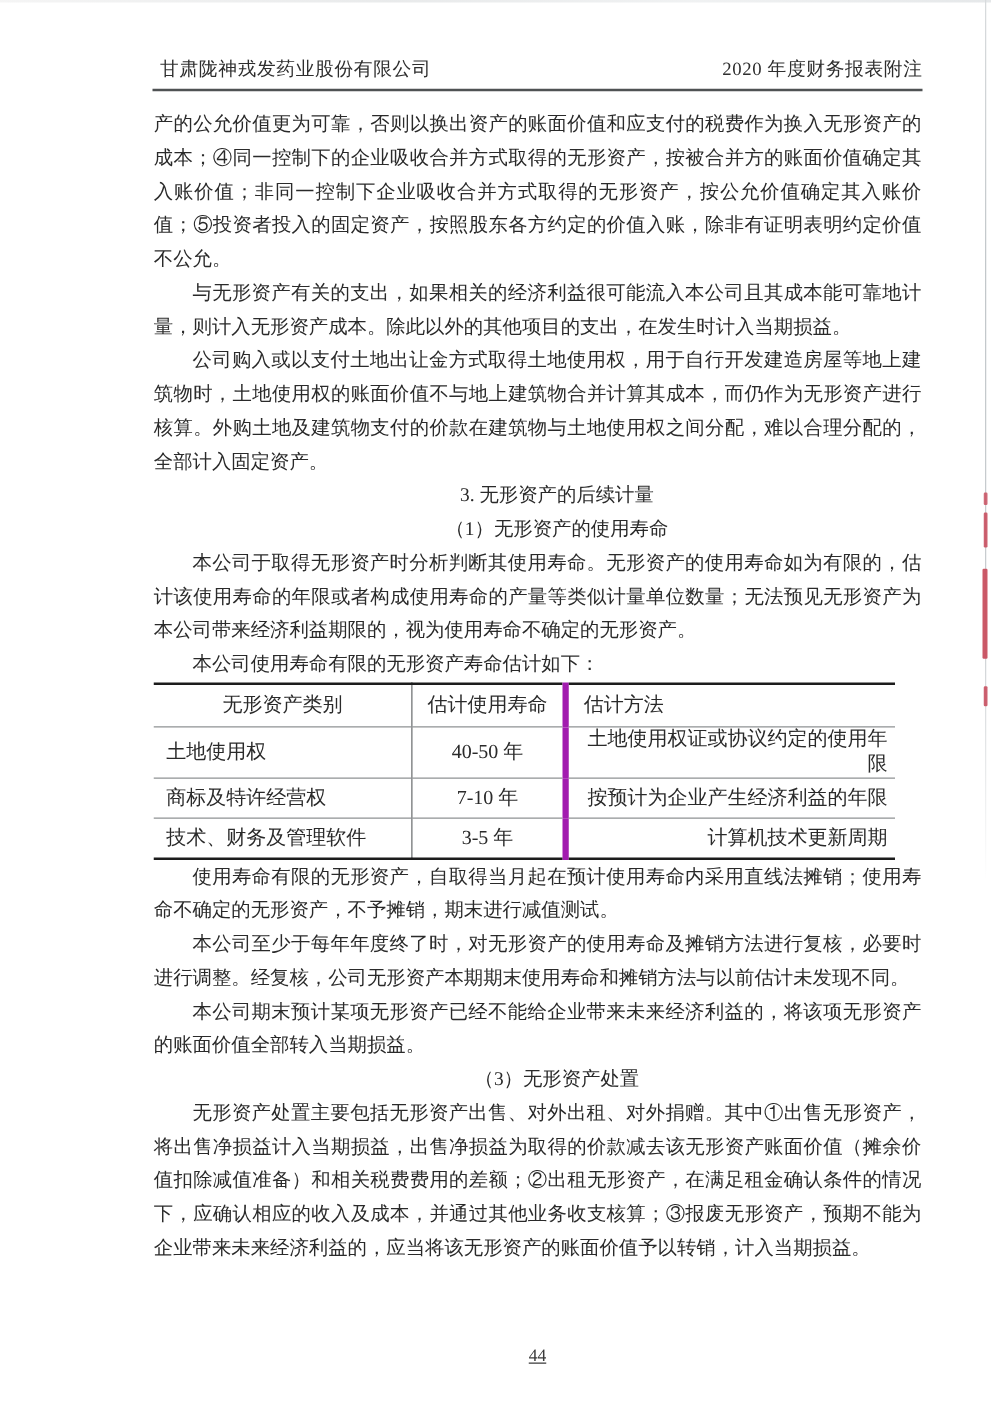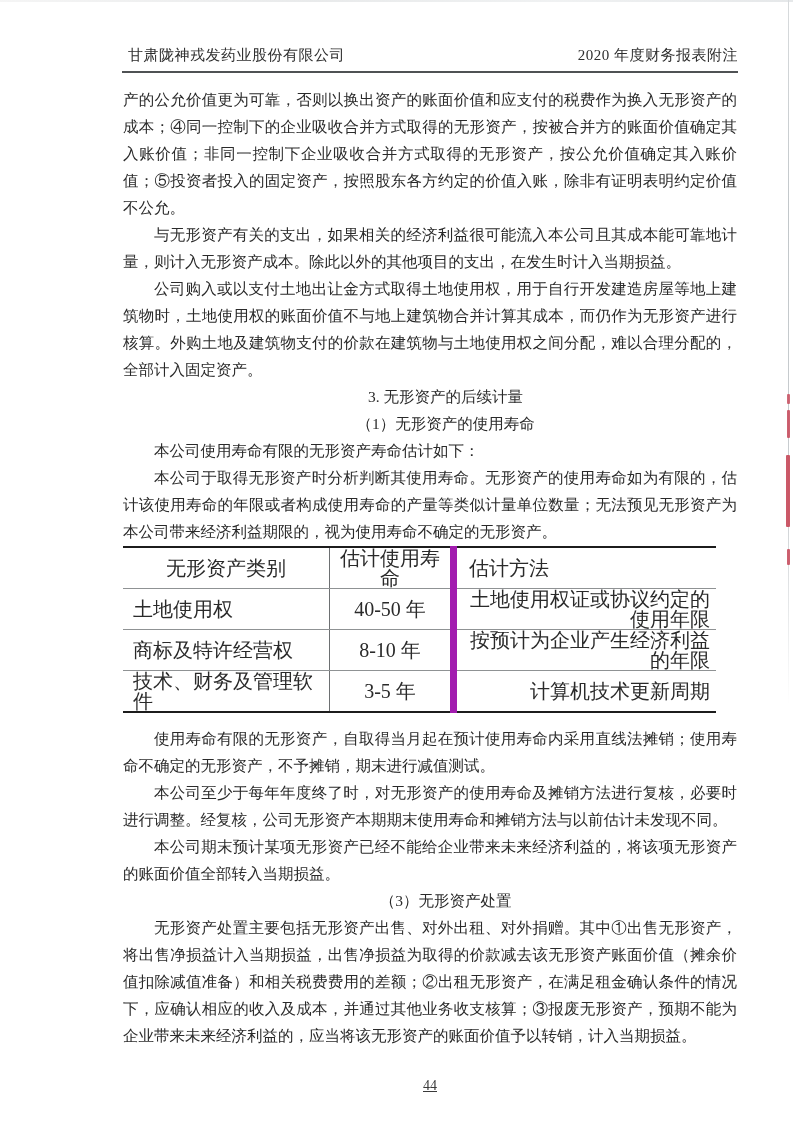--- a/index.html
+++ b/index.html
@@ -74,38 +74,38 @@
   }
   .content p {
     margin: 0;
     text-indent: 2em;
   }
   .content p.noindent { text-indent: 0; }
   .content p.heading { text-align: center; }
 
   table.life-table {
     width: 593px;
-    margin: 1px 0 12px 0;
+    margin: 1px 0 0 0;
     border-collapse: collapse;
     border-top: 2.5px solid #1c1c1c;
     border-bottom: 2.5px solid #1c1c1c;
-    font-size: 20px;
+    font-size: 16px;
     color: #2a2a2a;
   }
   table.life-table th, table.life-table td {
     font-weight: normal;
     border-bottom: 1px solid #8f9294;
     padding: 0 6px;
     height: 31px;
     line-height: 20px;
   }
   table.life-table tr:last-child td { border-bottom: none; }
   table.life-table th { height: 33px; text-align: center; }
   table.life-table .col-cat   { width: 190px; border-right: 1px solid #6d7072; }
-  table.life-table .col-life  { width: 108px; border-right: 7px solid #a21caf; text-align: center; }
+  table.life-table .col-life  { width: 108px; border-right: 5px solid #a21caf; text-align: center; }
   table.life-table .col-meth  { text-align: right; padding-left: 12px; }
   table.life-table td.col-cat { text-align: left; padding-left: 10px; }
 
   .footer {
     position: absolute;
     top: 1078px;
     left: 123px;
     width: 614px;
     text-align: center;
     font-size: 14px;
@@ -129,40 +129,40 @@
     <span class="company">甘肃陇神戎发药业股份有限公司</span>
     <span class="doc-title">2020 年度财务报表附注</span>
   </div>
 
   <div class="content">
     <p class="noindent">产的公允价值更为可靠，否则以换出资产的账面价值和应支付的税费作为换入无形资产的成本；④同一控制下的企业吸收合并方式取得的无形资产，按被合并方的账面价值确定其入账价值；非同一控制下企业吸收合并方式取得的无形资产，按公允价值确定其入账价值；⑤投资者投入的固定资产，按照股东各方约定的价值入账，除非有证明表明约定价值不公允。</p>
     <p>与无形资产有关的支出，如果相关的经济利益很可能流入本公司且其成本能可靠地计量，则计入无形资产成本。除此以外的其他项目的支出，在发生时计入当期损益。</p>
     <p>公司购入或以支付土地出让金方式取得土地使用权，用于自行开发建造房屋等地上建筑物时，土地使用权的账面价值不与地上建筑物合并计算其成本，而仍作为无形资产进行核算。外购土地及建筑物支付的价款在建筑物与土地使用权之间分配，难以合理分配的，全部计入固定资产。</p>
     <p class="heading">3. 无形资产的后续计量</p>
     <p class="heading">（1）无形资产的使用寿命</p>
+    <p>本公司于取得无形资产时分析判断其使用寿命。无形资产的使用寿命如为有限的，估计该使用寿命的年限或者构成使用寿命的产量等类似计量单位数量；无法预见无形资产为本公司带来经济利益期限的，视为使用寿命不确定的无形资产。</p>
     <p>本公司使用寿命有限的无形资产寿命估计如下：</p>
-    <p>本公司于取得无形资产时分析判断其使用寿命。无形资产的使用寿命如为有限的，估计该使用寿命的年限或者构成使用寿命的产量等类似计量单位数量；无法预见无形资产为本公司带来经济利益期限的，视为使用寿命不确定的无形资产。</p>
 
     <table class="life-table">
       <thead>
         <tr>
           <th class="col-cat">无形资产类别</th>
           <th class="col-life">估计使用寿命</th>
           <th class="col-meth" style="text-align:left">估计方法</th>
         </tr>
       </thead>
       <tbody>
         <tr>
           <td class="col-cat">土地使用权</td>
           <td class="col-life">40-50 年</td>
           <td class="col-meth">土地使用权证或协议约定的使用年限</td>
         </tr>
         <tr>
           <td class="col-cat">商标及特许经营权</td>
-          <td class="col-life">8-10 年</td>
+          <td class="col-life">7-10 年</td>
           <td class="col-meth">按预计为企业产生经济利益的年限</td>
         </tr>
         <tr>
           <td class="col-cat">技术、财务及管理软件</td>
           <td class="col-life">3-5 年</td>
           <td class="col-meth">计算机技术更新周期</td>
         </tr>
       </tbody>
     </table>
 

